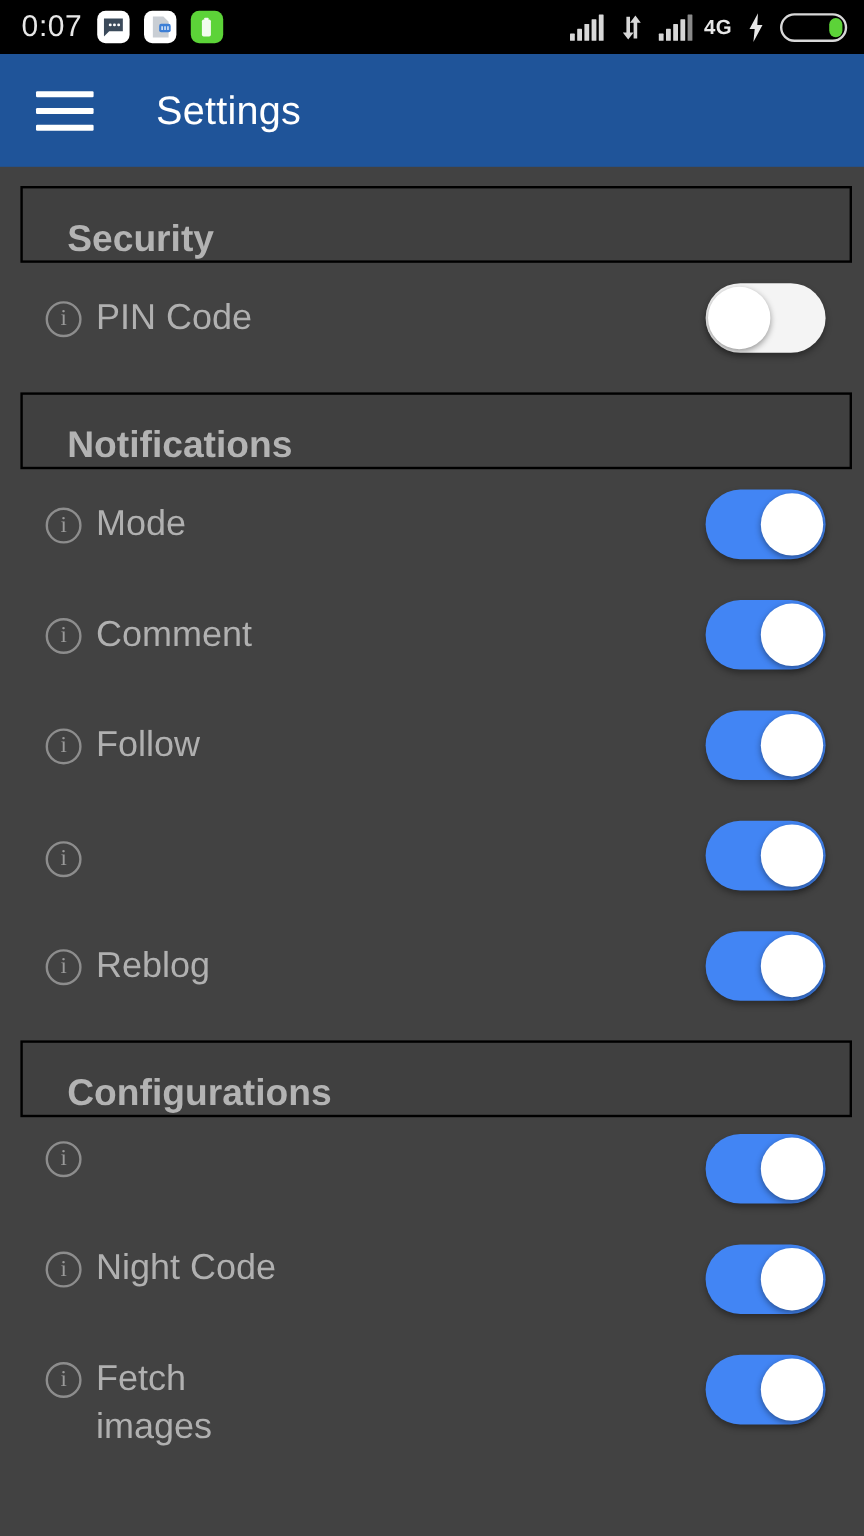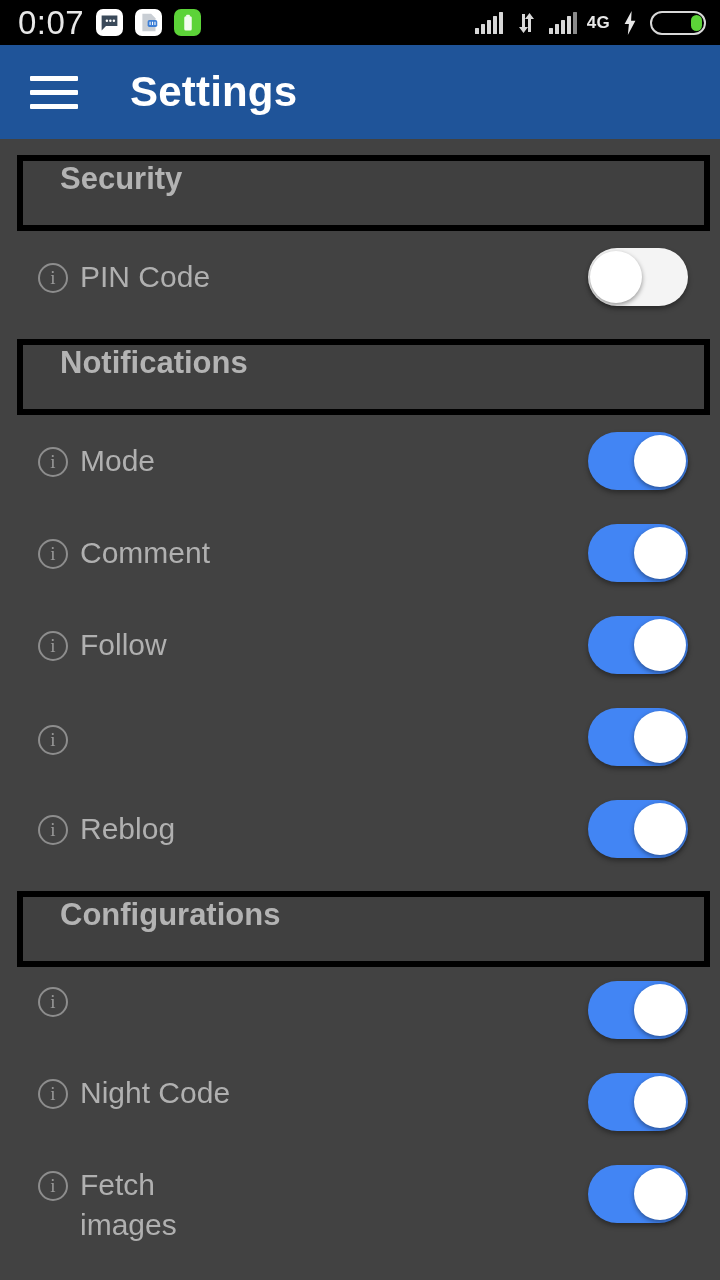--- a/index.html
+++ b/index.html
@@ -10,21 +10,21 @@
     overflow:hidden;
   }
 
   
   .status-bar{
     height:45px; background:#000; color:#e8e8e8;
     display:flex; align-items:center; justify-content:space-between;
     padding:0 14px 0 18px;
   }
   .sb-left{ display:flex; align-items:center; gap:12px; }
-  .sb-time{ font-size:33px; font-weight:400; letter-spacing:.5px; }
+  .sb-time{ font-size:25px; font-weight:400; letter-spacing:.5px; }
   .sb-right{ display:flex; align-items:center; gap:10px; }
 
   .ni{ width:27px; height:27px; border-radius:7px; display:flex;
        align-items:center; justify-content:center; }
   .ni-chat{ background:#fff; }
   .ni-doc{ background:#fff; }
   .ni-batt{ background:#5cd338; }
 
   .sig{ display:flex; align-items:flex-end; gap:2px; height:22px; }
   .sig i{ width:4px; background:#d8d8d8; display:block; border-radius:.5px; }
@@ -43,31 +43,31 @@
   }
   .batt-fill{ width:11px; height:100%; background:#5cd338; border-radius:8px; }
 
   
   .app-bar{
     height:94px; background:#1f5499; display:flex; align-items:center;
     padding-left:30px; gap:52px;
   }
   .hamburger{ width:48px; display:flex; flex-direction:column; gap:9px; cursor:pointer; }
   .hamburger span{ display:block; height:5px; background:#fff; border-radius:1px; }
-  .app-title{ color:#fff; font-size:42px; font-weight:700; letter-spacing:.2px; }
+  .app-title{ color:#fff; font-size:33px; font-weight:400; letter-spacing:.2px; }
 
   
   .content{ padding:0; }
 
   .section-header{
     margin:16px 10px 0 17px;
-    border:6px solid #000000;
+    border:2px solid #000000;
     background:#404040;
-    height:76px;
-    display:flex; align-items:flex-start;
+    height:64px;
+    display:flex; align-items:flex-end;
     padding-left:37px;
   }
   .section-header .sh-text{
     color:#b3b3b3; font-size:31px; font-weight:700;
   }
 
   .row{
     display:flex; align-items:center; justify-content:space-between;
     padding:0 32px 0 38px;
     min-height:92px;

